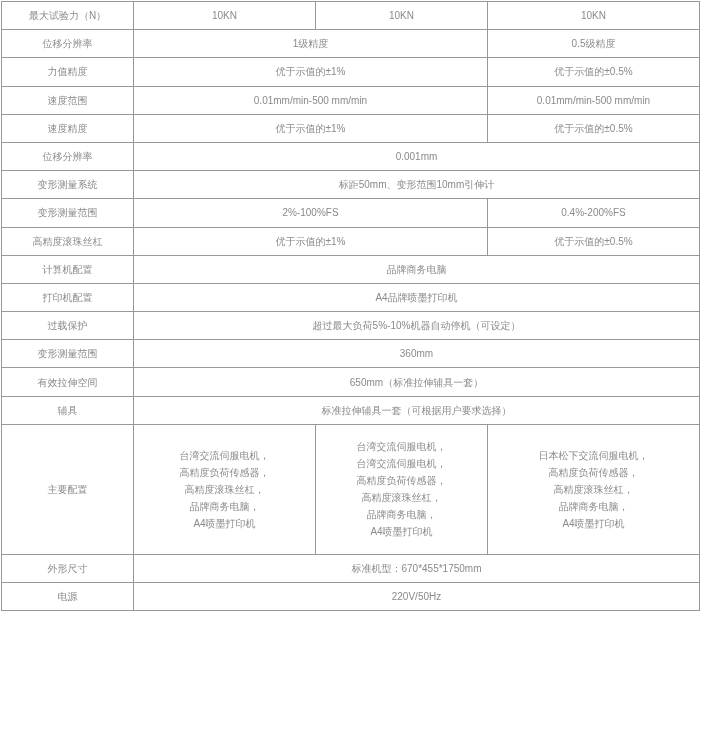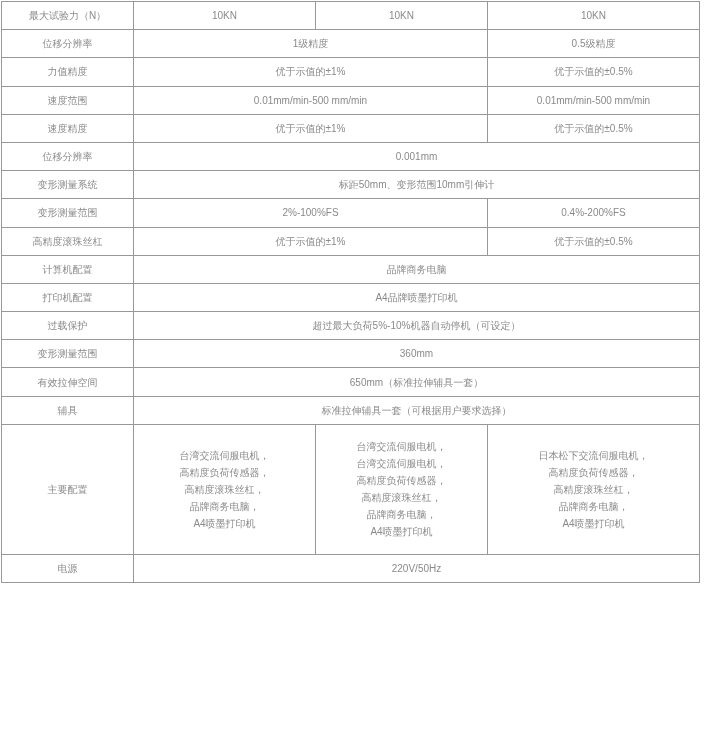--- a/index.html
+++ b/index.html
@@ -144,18 +144,22 @@
           </td>
         <td class="cfg">
             <div>日本松下交流伺服电机，</div>
             <div>高精度负荷传感器，</div>
             <div>高精度滚珠丝杠，</div>
             <div>品牌商务电脑，</div>
             <div>A4喷墨打印机</div>
           </td>
       </tr>
       <tr class="r">
+        <td class="lbl">外形尺寸</td>
+        <td colspan="3">标准机型：670*455*1750mm</td>
+      </tr>
+      <tr class="r">
         <td class="lbl">电源</td>
         <td colspan="3">220V/50Hz</td>
       </tr>
     </tbody>
   </table>
 </div>
 
 </body></html>

